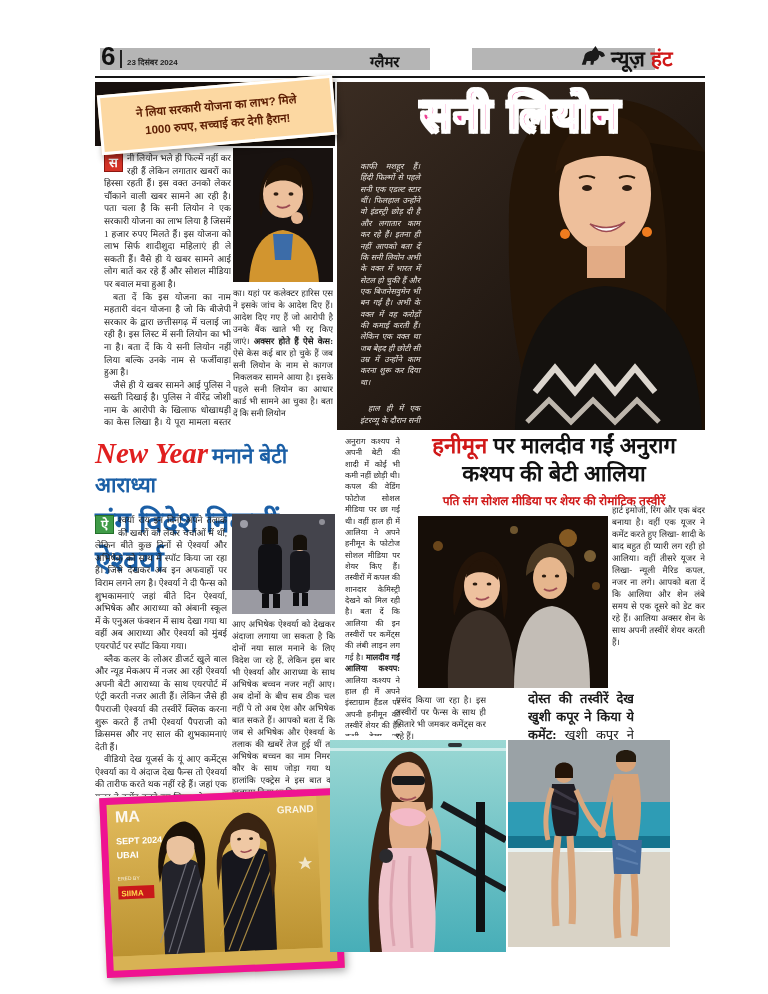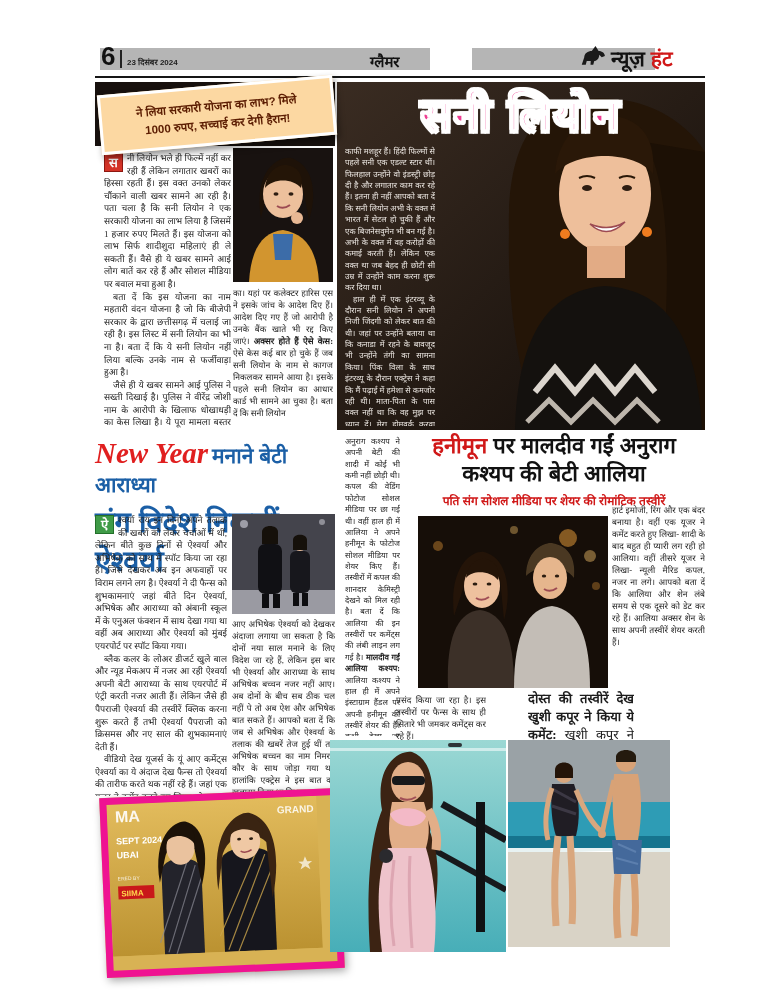--- a/index.html
+++ b/index.html
@@ -26,21 +26,21 @@
         transform:rotate(-5deg);box-shadow:2px 4px 7px rgba(0,0,0,.45);
         display:flex;flex-direction:column;justify-content:center;text-align:center;
         font:800 11.5px "Liberation Sans",sans-serif;color:#5c1d02;line-height:1.6;z-index:2;}
   .sunny-dark-main{left:337px;top:82px;width:368px;height:348px;background:#000000;overflow:hidden;}
   .sunny-headline{position:absolute;left:0;top:0;width:100%;text-align:center;margin:0;
         font:900 46px "Liberation Sans",sans-serif;color:#ee3d92;letter-spacing:2px;
         -webkit-text-stroke:2px #ffffff;
         text-shadow:0 0 3px #fff,2px 2px 0 #fff,-2px -2px 0 #fff,2px -2px 0 #fff,-2px 2px 0 #fff;z-index:2;}
   .sunny-col3{left:345px;top:146px;width:90px;height:280px;color:#ece7e2;
         font-size:8px;line-height:1.42;text-align:justify;overflow:hidden;z-index:2;}
-  .sunny-col3 p{margin:0;}
+  .sunny-col3 p{margin:15px;font-style:italic;}
   .sunny-col3 p+p{text-indent:8px;}
   .bodycol{font-size:9px;line-height:1.4;text-align:justify;overflow:hidden;}
   .bodycol p{margin:0;}
   .bodycol p+p{text-indent:9px;}
   .sunny-col1{left:104px;top:152px;width:127px;height:278px;}
   .sunny-col2{left:233px;top:287px;width:100px;height:143px;font-size:8.6px;}
   .dropcap{float:left;width:17px;height:17px;margin:1px 4px 0 0;text-align:center;
         font:700 13px/17px "Liberation Sans",sans-serif;color:#fff;}
   .dc-red{background:#d43327;border:1px solid #8e1710;}
   .dc-green{background:#3f9b47;border:1px solid #23702a;}

